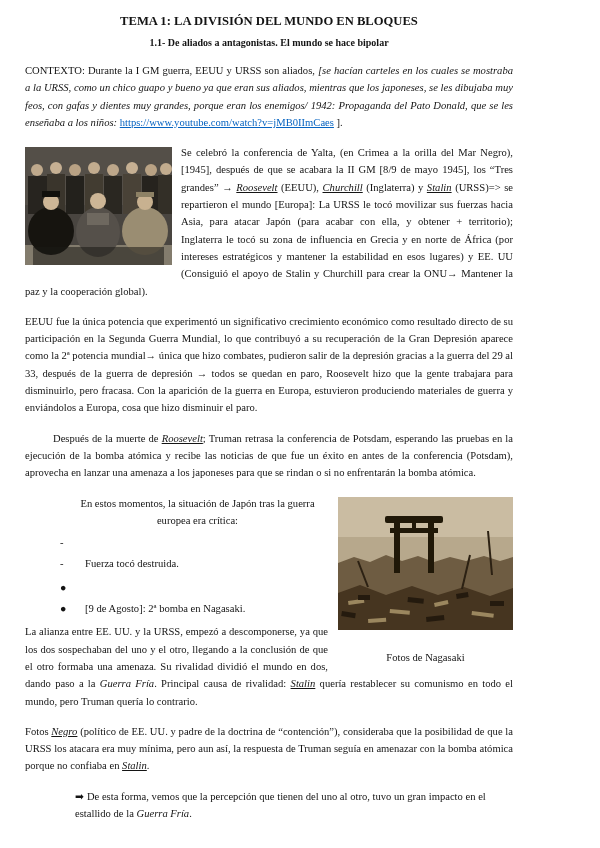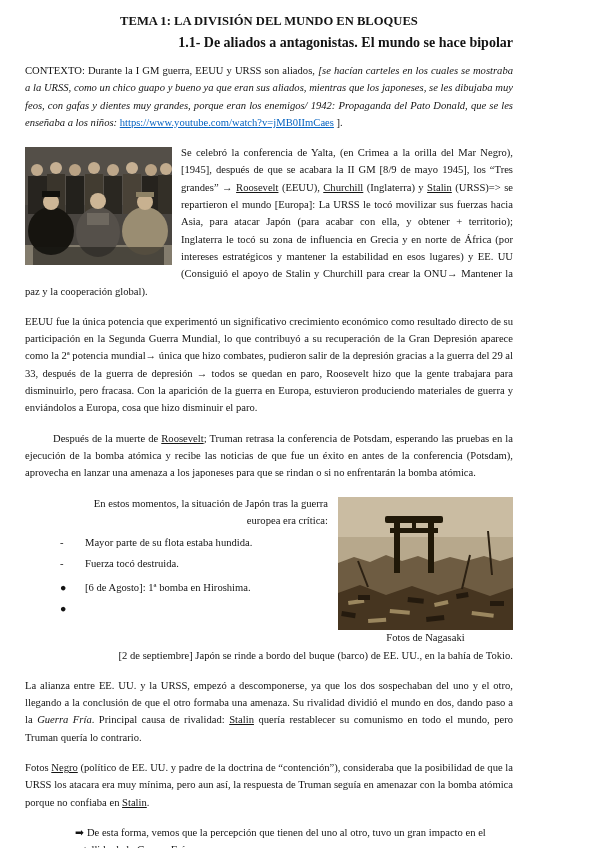--- a/index.html
+++ b/index.html
@@ -11,42 +11,42 @@
     font-size: 10.6px;
     line-height: 17.3px;
     overflow: hidden;
   }
   .page { padding: 13px 25px 0 25px; width: 538px; height: 848px; }
   .title {
     text-align: center; font-weight: bold; font-size: 12.6px;
     line-height: 16px; margin-bottom: 6px;
   }
   .subtitle {
-    text-align: right; font-weight: bold; font-size: 14px;
+    text-align: center; font-weight: bold; font-size: 10px;
     line-height: 15px; margin-bottom: 12px;
   }
   .para { text-align: justify; margin-bottom: 13px; }
-  .nojust { text-align: right; margin-left: 42px; }
+  .nojust { text-align: center; margin-left: 42px; }
   .i { font-style: italic; }
-  .u { text-decoration: underline; }
+  .u { text-decoration: underline; font-style: italic; }
   .link { color: #0563c1; text-decoration: underline; word-break: break-all; cursor: pointer; }
   .indent28 { text-indent: 28px; }
   .indent14 { text-indent: 14px; }
   .photo-yalta {
     float: left; width: 147px; height: 118px;
     margin: 3px 9px 3px 0; display: block;
     background: #444;
   }
   .photo-yalta svg { display: block; }
   .fig-nagasaki {
     float: right; width: 175px; margin: 2px 0 2px 10px;
     text-align: center;
   }
   .fig-nagasaki svg { display: block; }
-  .fig-nagasaki .caption { margin-top: 0; line-height: 15px; text-align: center; font-family: Liberation Serif, serif; }
+  .fig-nagasaki .caption { margin-top: 20px; line-height: 15px; text-align: center; font-family: Liberation Serif, serif; }
   .list { margin-bottom: 6px; }
   .li { margin-left: 35px; margin-bottom: 4px; display: flex; text-align: left; }
   .li .marker { width: 25px; flex: none; }
   .tight { margin-bottom: 5px; }
   .clear { clear: both; }
   .final-note { margin-left: 50px; margin-bottom: 8px; text-align: left; }
   .arrow { font-family: "DejaVu Sans", sans-serif; margin-right: 3px; }
 </style>
 </head>
 <body>
@@ -136,41 +136,39 @@
           </g>
         </svg>
       <figcaption class="caption">Fotos de Nagasaki</figcaption>
     </figure>
 
     <div class="para tight nojust"><span>En estos momentos, la situación de Japón tras la guerra europea era crítica:</span></div>
 
     <div class="list">
       <div class="li">
           <span class="marker">-</span>
-          <span>Mayor parte de su flota estaba hundida.</span>
         </div>
       <div class="li">
           <span class="marker">-</span>
           <span>Fuerza tocó destruida.</span>
         </div>
     </div>
 
 
     <div class="list">
       <div class="li">
           <span class="marker">●</span>
-          <span>[6 de Agosto]: 1ª bomba en Hiroshima.</span>
         </div>
       <div class="li">
           <span class="marker">●</span>
+          <span>[9 de Agosto]: 2ª bomba en Nagasaki.</span>
         </div>
     </div>
   </div>
 
-  <div class="para clear nojust"><span>[2 de septiembre] Japón se rinde a bordo del buque (barco) de EE. UU., en la bahía de Tokio.</span></div>
 
   <div class="para"><span>La alianza entre EE. UU. y la URSS, empezó a descomponerse, ya que los dos sospechaban del uno y el otro, llegando a la conclusión de que el otro formaba una amenaza. Su rivalidad dividió el mundo en dos, dando paso a la </span><span class="i">Guerra Fría</span><span>. Principal causa de rivalidad: </span><span class="u">Stalin</span><span> quería restablecer su comunismo en todo el mundo, pero Truman quería lo contrario.</span></div>
 
   <div class="para"><span>Fotos </span><span class="u">Negro</span><span> (político de EE. UU. y padre de la doctrina de “contención”), consideraba que la posibilidad de que la URSS los atacara era muy mínima, pero aun así, la respuesta de Truman seguía en amenazar con la bomba atómica porque no confiaba en </span><span class="u">Stalin</span><span>.</span></div>
 
   <div class="para final-note"><span class="arrow">➡</span><span>De esta forma, vemos que la percepción que tienen del uno al otro, tuvo un gran impacto en el estallido de la </span><span class="i">Guerra Fría</span><span>.</span></div>
 
 </div>
 
 </body></html>

